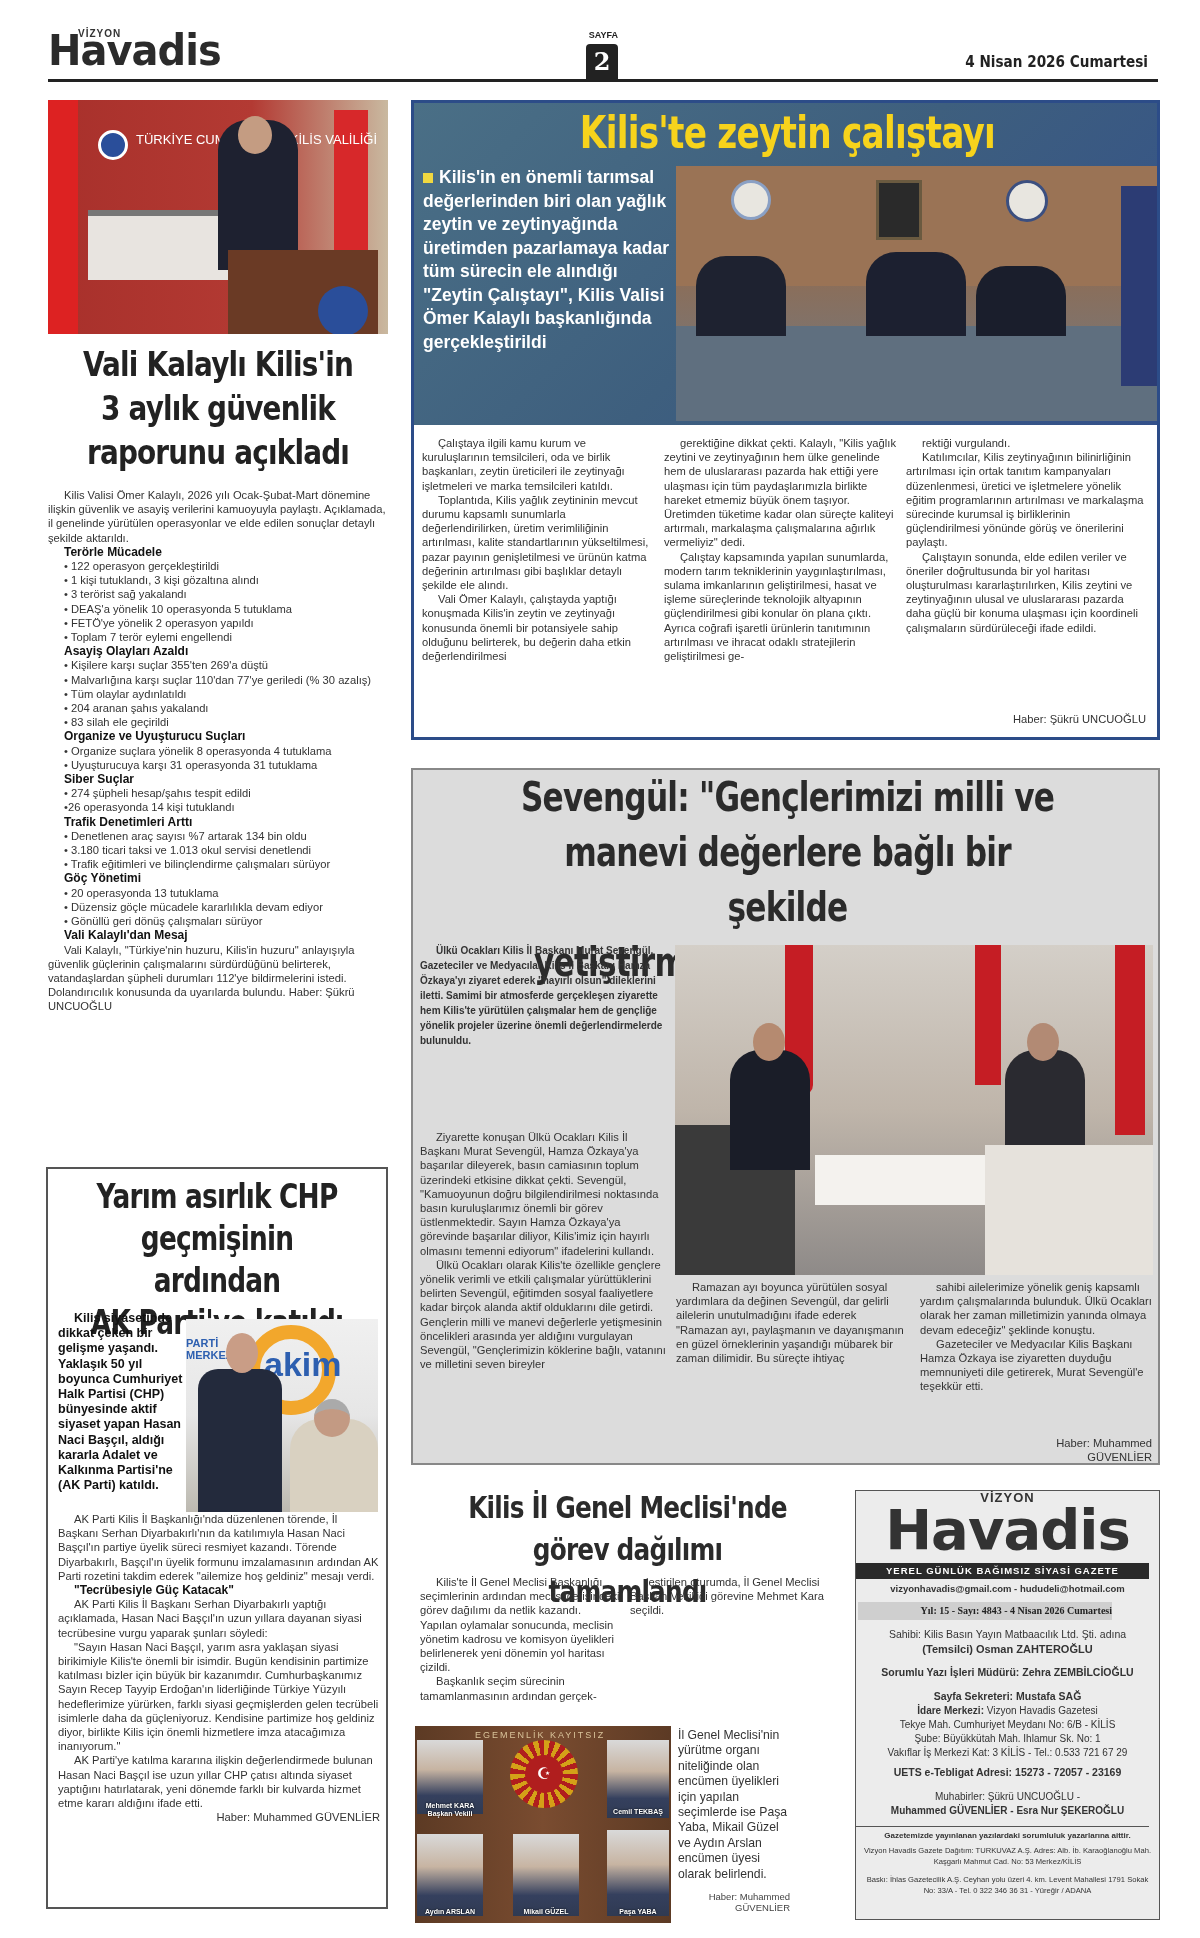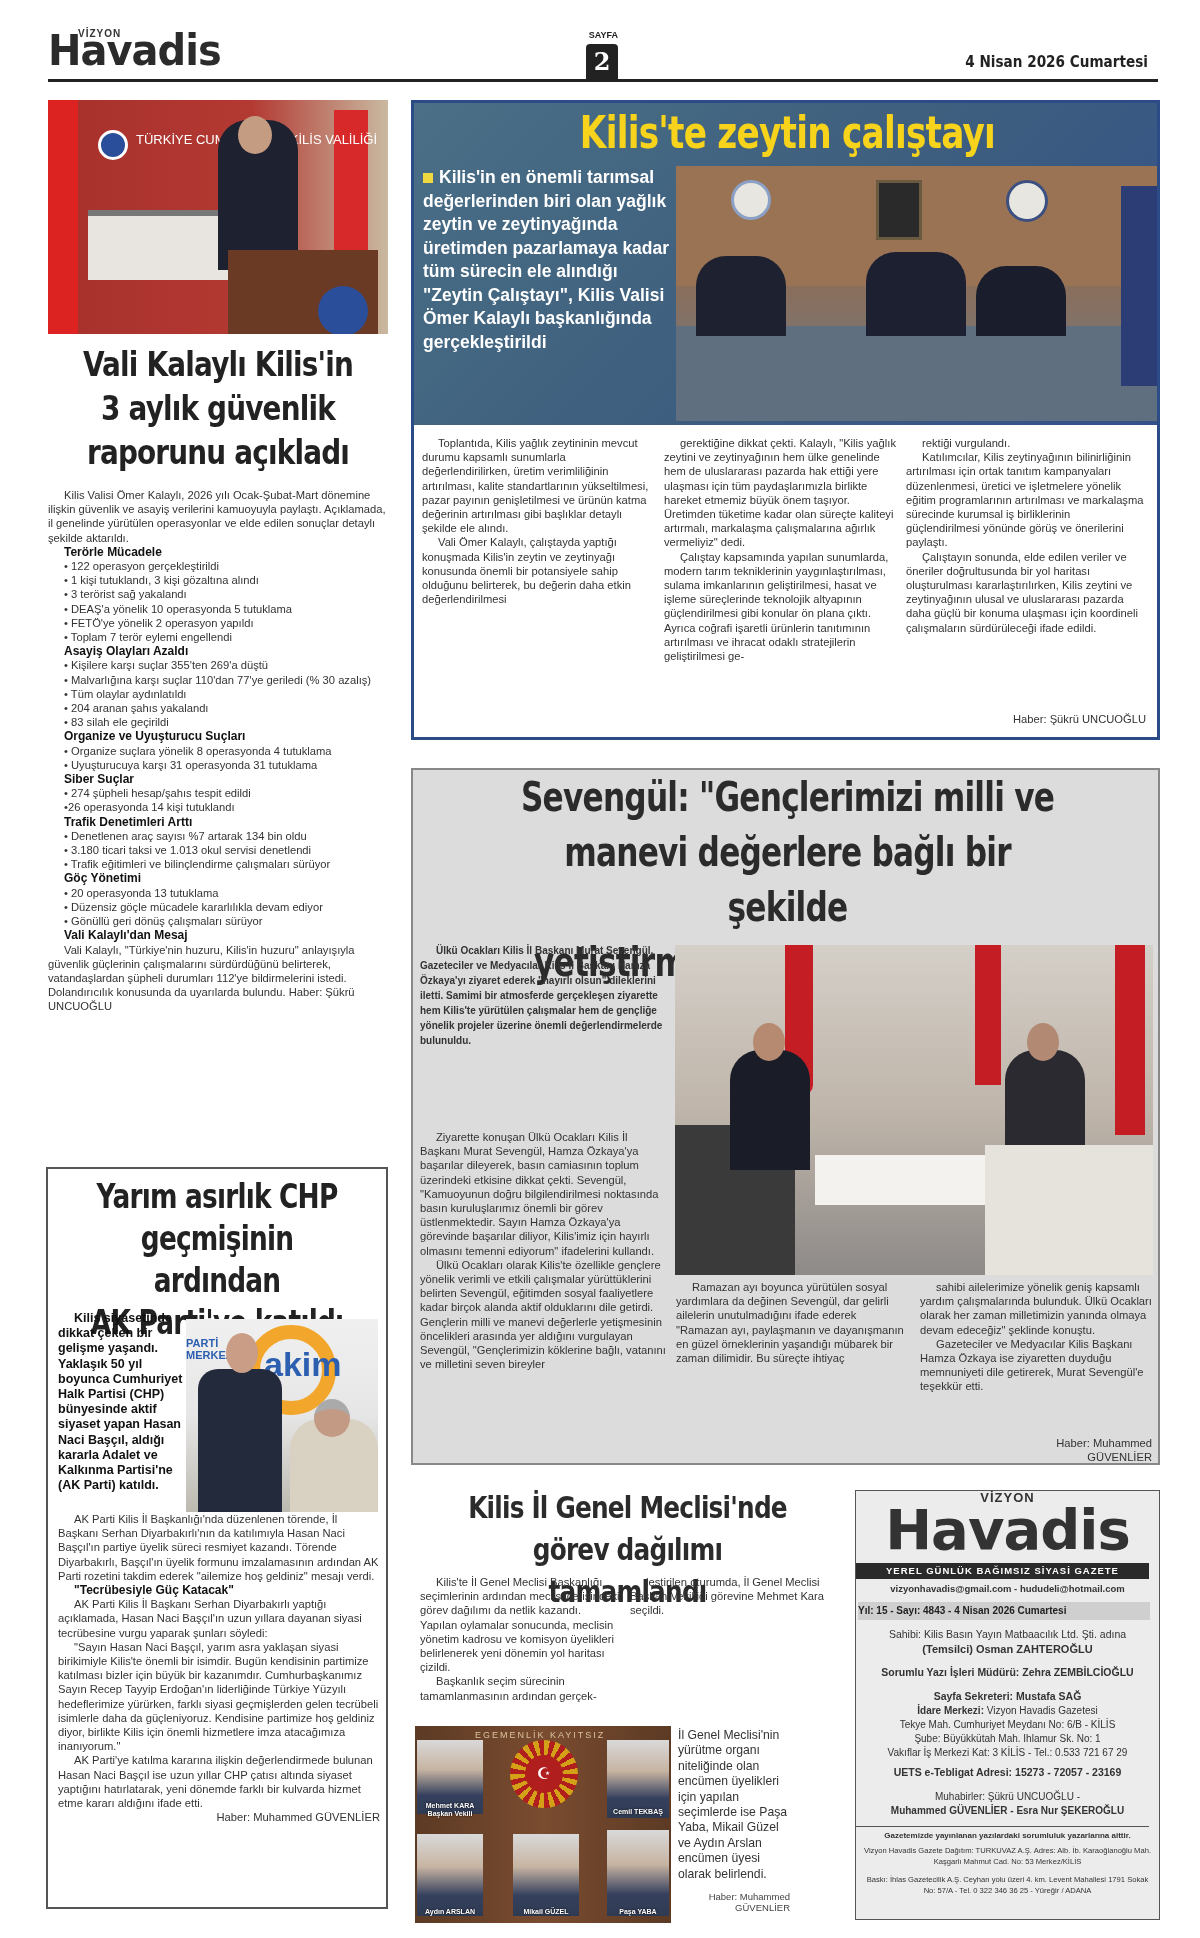--- a/index.html
+++ b/index.html
@@ -51,21 +51,21 @@
 
   
   .mec-title { left: 415px; top: 1486px; width: 425px; text-align: center; font-size: 31px; line-height: 42px; color: #2b2b2b; transform: scaleX(0.8); }
   .mec-col { font-size: 11.2px; line-height: 14.2px; color: #333; }
 
   
   .imp-box { left: 855px; top: 1490px; width: 305px; height: 430px; border: 1px solid #555; background: #ececec; }
   .imp-center { text-align: center; position: absolute; left: 856px; width: 303px; color: #333; }
   .imp-havadis { font-family: "DejaVu Sans", sans-serif; font-size: 56px; font-weight: bold; color: #333; line-height: 60px; letter-spacing: -1px; }
   .imp-bar { left: 856px; top: 1563px; width: 293px; height: 16px; background: #2a2a2a; color: #fff; font-size: 9.5px; font-weight: bold; text-align: center; line-height: 16px; letter-spacing: 1px; }
-  .imp-yil { left: 858px; top: 1602px; width: 292px; height: 18px; background: #cfcfcf; font-size: 10px; font-weight: bold; text-align: left; line-height: 18px; }
+  .imp-yil { left: 858px; top: 1602px; width: 254px; height: 18px; background: #cfcfcf; font-size: 10px; font-weight: bold; text-align: right; line-height: 18px; font-family: Liberation Serif, serif; }
   .imp-rule { left: 856px; top: 1826px; width: 293px; height: 1px; background: #555; }
   .name-tag { position: absolute; font-size: 7px; color: #fff; font-weight: bold; text-shadow: 0 0 2px #000; text-align: center; }
   .face { position: absolute; background: linear-gradient(180deg,#d9d9d9 0%,#c7b4a2 40%,#35405e 75%,#2f3a52 100%); }
 </style>
 </head>
 <body>
 
 <div class="abs masthead-logo">
   <span class="logo-vizyon">VİZYON</span>
   <div class="logo-havadis">Havadis</div>
@@ -170,20 +170,21 @@
   <div style="position:absolute;left:55px;top:14px;width:40px;height:40px;border-radius:50%;background:#e8e6e0;border:3px solid #8aa0c4;"></div>
   <div style="position:absolute;left:200px;top:14px;width:46px;height:60px;background:#2a2a2a;border:3px solid #6a5a40;"></div>
   <div style="position:absolute;left:330px;top:14px;width:42px;height:42px;border-radius:50%;background:#e8e6e0;border:3px solid #3b4f80;"></div>
   <div style="position:absolute;left:0;top:160px;width:481px;height:95px;background:#5f6f7f;"></div>
   <div style="position:absolute;left:20px;top:90px;width:90px;height:80px;background:#1e2230;border-radius:30px 30px 0 0;"></div>
   <div style="position:absolute;left:190px;top:86px;width:100px;height:84px;background:#1c2030;border-radius:30px 30px 0 0;"></div>
   <div style="position:absolute;left:300px;top:100px;width:90px;height:70px;background:#1a1e2c;border-radius:30px 30px 0 0;"></div>
   <div style="position:absolute;left:445px;top:20px;width:36px;height:200px;background:#2c3c74;"></div>
 </div>
 <div class="abs zeytin-col" style="left:422px;width:232px;">
+    <p style="text-indent: 16px;">Çalıştaya ilgili kamu kurum ve kuruluşlarının temsilcileri, oda ve birlik başkanları, zeytin üreticileri ile zeytinyağı işletmeleri ve marka temsilcileri katıldı.</p>
     <p style="text-indent: 16px;">Toplantıda, Kilis yağlık zeytininin mevcut durumu kapsamlı sunumlarla değerlendirilirken, üretim verimliliğinin artırılması, kalite standartlarının yükseltilmesi, pazar payının genişletilmesi ve ürünün katma değerinin artırılması gibi başlıklar detaylı şekilde ele alındı.</p>
     <p style="text-indent: 16px;">Vali Ömer Kalaylı, çalıştayda yaptığı konuşmada Kilis'in zeytin ve zeytinyağı konusunda önemli bir potansiyele sahip olduğunu belirterek, bu değerin daha etkin değerlendirilmesi</p>
   </div>
 <div class="abs zeytin-col" style="left:664px;width:232px;">
     <p style="text-indent: 16px;">gerektiğine dikkat çekti. Kalaylı, "Kilis yağlık zeytini ve zeytinyağının hem ülke genelinde hem de uluslararası pazarda hak ettiği yere ulaşması için tüm paydaşlarımızla birlikte hareket etmemiz büyük önem taşıyor. Üretimden tüketime kadar olan süreçte kaliteyi artırmalı, markalaşma çalışmalarına ağırlık vermeliyiz" dedi.</p>
     <p style="text-indent: 16px;">Çalıştay kapsamında yapılan sunumlarda, modern tarım tekniklerinin yaygınlaştırılması, sulama imkanlarının geliştirilmesi, hasat ve işleme süreçlerinde teknolojik altyapının güçlendirilmesi gibi konular ön plana çıktı. Ayrıca coğrafi işaretli ürünlerin tanıtımının artırılması ve ihracat odaklı stratejilerin geliştirilmesi ge-</p>
   </div>
 <div class="abs zeytin-col" style="left:906px;width:240px;">
     <p style="text-indent: 16px;">rektiği vurgulandı.</p>
     <p style="text-indent: 16px;">Katılımcılar, Kilis zeytinyağının bilinirliğinin artırılması için ortak tanıtım kampanyaları düzenlenmesi, üretici ve işletmelere yönelik eğitim programlarının artırılması ve markalaşma sürecinde kurumsal iş birliklerinin güçlendirilmesi yönünde görüş ve önerilerini paylaştı.</p>
@@ -274,13 +275,13 @@
 </div>
 <div class="imp-center" style="top:1719px;font-size:10px;">Tekye Mah. Cumhuriyet Meydanı No: 6/B - KİLİS</div>
 <div class="imp-center" style="top:1733px;font-size:10px;">Şube: Büyükkütah Mah. Ihlamur Sk. No: 1</div>
 <div class="imp-center" style="top:1747px;font-size:10px;">Vakıflar İş Merkezi Kat: 3 KİLİS - Tel.: 0.533 721 67 29</div>
 <div class="imp-center" style="top:1766px;font-size:10.5px;font-weight:bold;">UETS e-Tebligat Adresi: 15273 - 72057 - 23169</div>
 <div class="imp-center" style="top:1791px;font-size:10px;">Muhabirler: Şükrü UNCUOĞLU -</div>
 <div class="imp-center" style="top:1805px;font-size:10px;font-weight:bold;">Muhammed GÜVENLİER - Esra Nur ŞEKEROĞLU</div>
 <div class="abs imp-rule"></div>
 <div class="imp-center" style="top:1831px;font-size:8px;font-weight:bold;">Gazetemizde yayınlanan yazılardaki sorumluluk yazarlarına aittir.</div>
 <div class="imp-center" style="top:1845px;font-size:7.6px;line-height:11px;padding:0 4px;">Vizyon Havadis Gazete Dağıtım: TURKUVAZ A.Ş. Adres: Alb. İb. Karaoğlanoğlu Mah. Kaşgarlı Mahmut Cad. No: 53 Merkez/KİLİS</div>
-<div class="imp-center" style="top:1874px;font-size:7.6px;line-height:11px;padding:0 4px;">Baskı: İhlas Gazetecilik A.Ş. Ceyhan yolu üzeri 4. km. Levent Mahallesi 1791 Sokak No: 57/A - Tel. 0 322 346 36 25 - Yüreğir / ADANA</div>
+<div class="imp-center" style="top:1874px;font-size:7.6px;line-height:11px;padding:0 4px;">Baskı: İhlas Gazetecilik A.Ş. Ceyhan yolu üzeri 4. km. Levent Mahallesi 1791 Sokak No: 33/A - Tel. 0 322 346 36 31 - Yüreğir / ADANA</div>
 
 </body></html>

